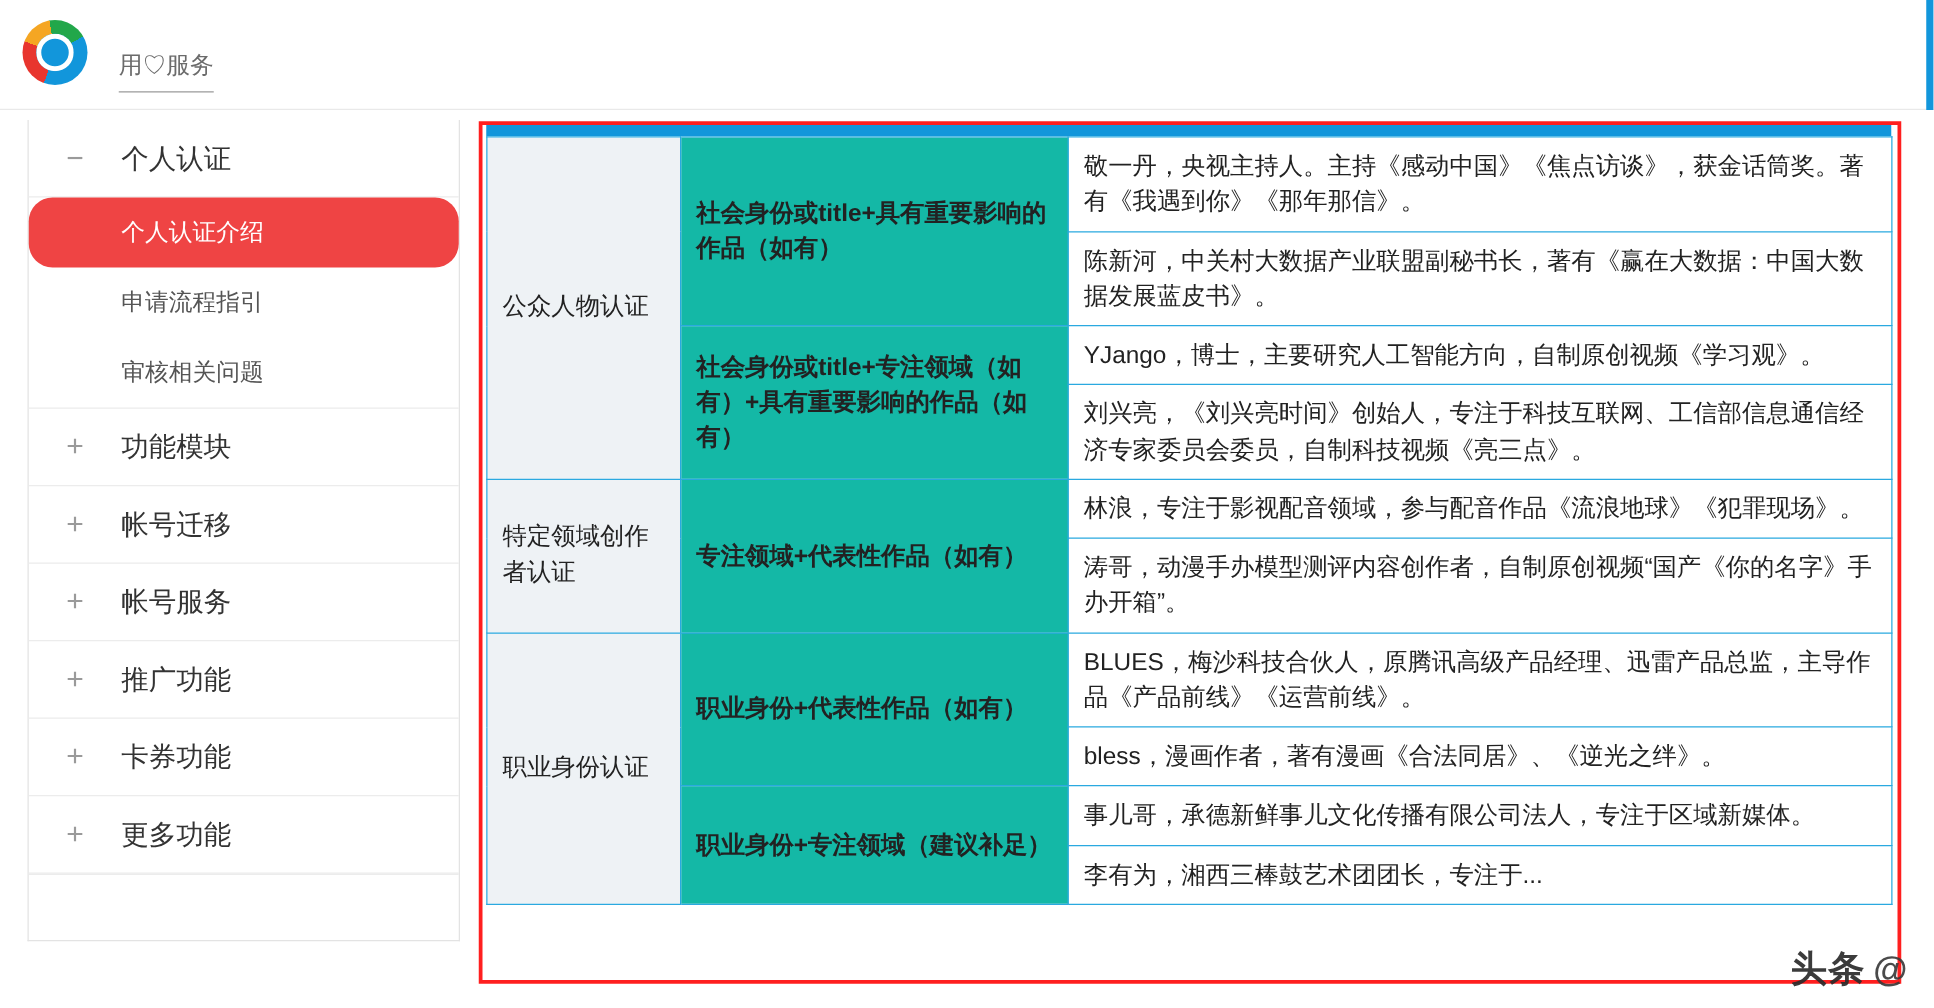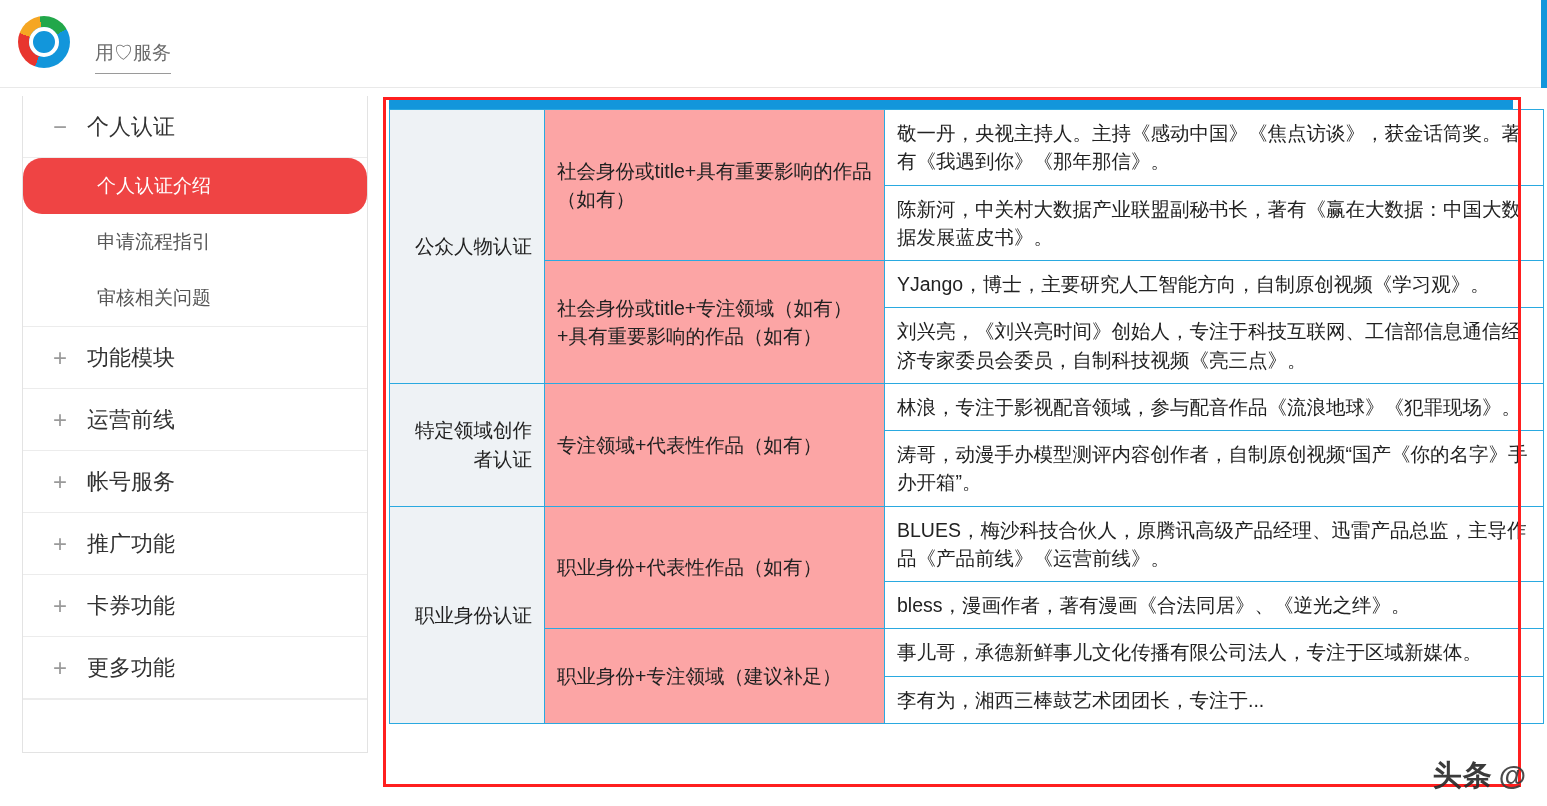--- a/index.html
+++ b/index.html
@@ -116,21 +116,21 @@
     font-size: 22px;
     color: #333333;
   }
   .side-group .sign {
     width: 26px;
     font-size: 24px;
     color: #9a9a9a;
     flex: none;
   }
   .side-group .glabel {
-    margin-left: 8px;
+    margin-left: 18px;
   }
   .side-sub {
     height: 56px;
     display: flex;
     align-items: center;
     padding-left: 74px;
     box-sizing: border-box;
     font-size: 19px;
     color: #555555;
   }
@@ -185,26 +185,28 @@
     font-size: 19.5px;
     color: #222222;
     line-height: 1.45;
     padding: 9px 12px;
     box-sizing: border-box;
     vertical-align: middle;
   }
   td.c1 {
     width: 155px;
     background: #eef2f5;
-    text-align: right;
+    text-align: left;
+    font-family: Liberation Mono, monospace;
   }
   td.c2 {
-    width: 340px;
-    background: #fca5a5;
+    width: 310px;
+    background: #14b8a6;
     text-align: left;
+    font-weight: bold;
   }
   td.c3 {
     width: 659px;
     background: #ffffff;
   }
 
   
   .watermark {
     position: absolute;
     right: 18px;
@@ -270,21 +272,21 @@
       <span>审核相关问题</span>
     </div>
     <div class="side-divider"></div>
 
     <div class="side-group">
       <span class="sign">+</span>
       <span class="glabel">功能模块</span>
     </div>
     <div class="side-group">
       <span class="sign">+</span>
-      <span class="glabel">运营前线</span>
+      <span class="glabel">帐号迁移</span>
     </div>
     <div class="side-group">
       <span class="sign">+</span>
       <span class="glabel">帐号服务</span>
     </div>
     <div class="side-group">
       <span class="sign">+</span>
       <span class="glabel">推广功能</span>
     </div>
     <div class="side-group">

